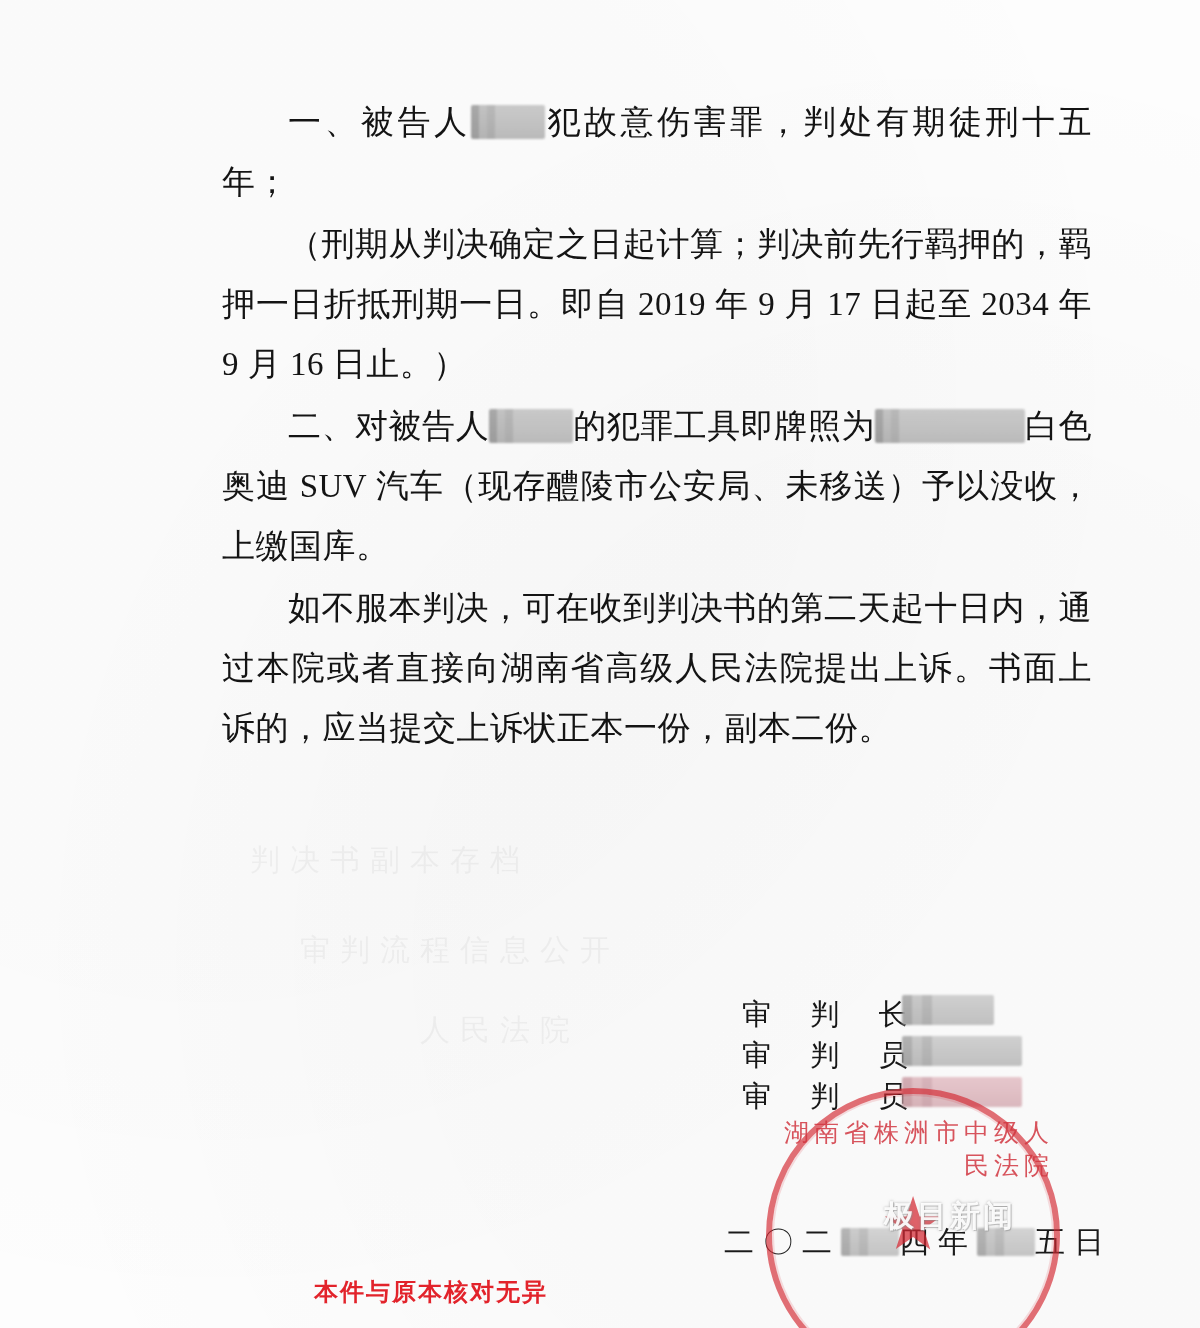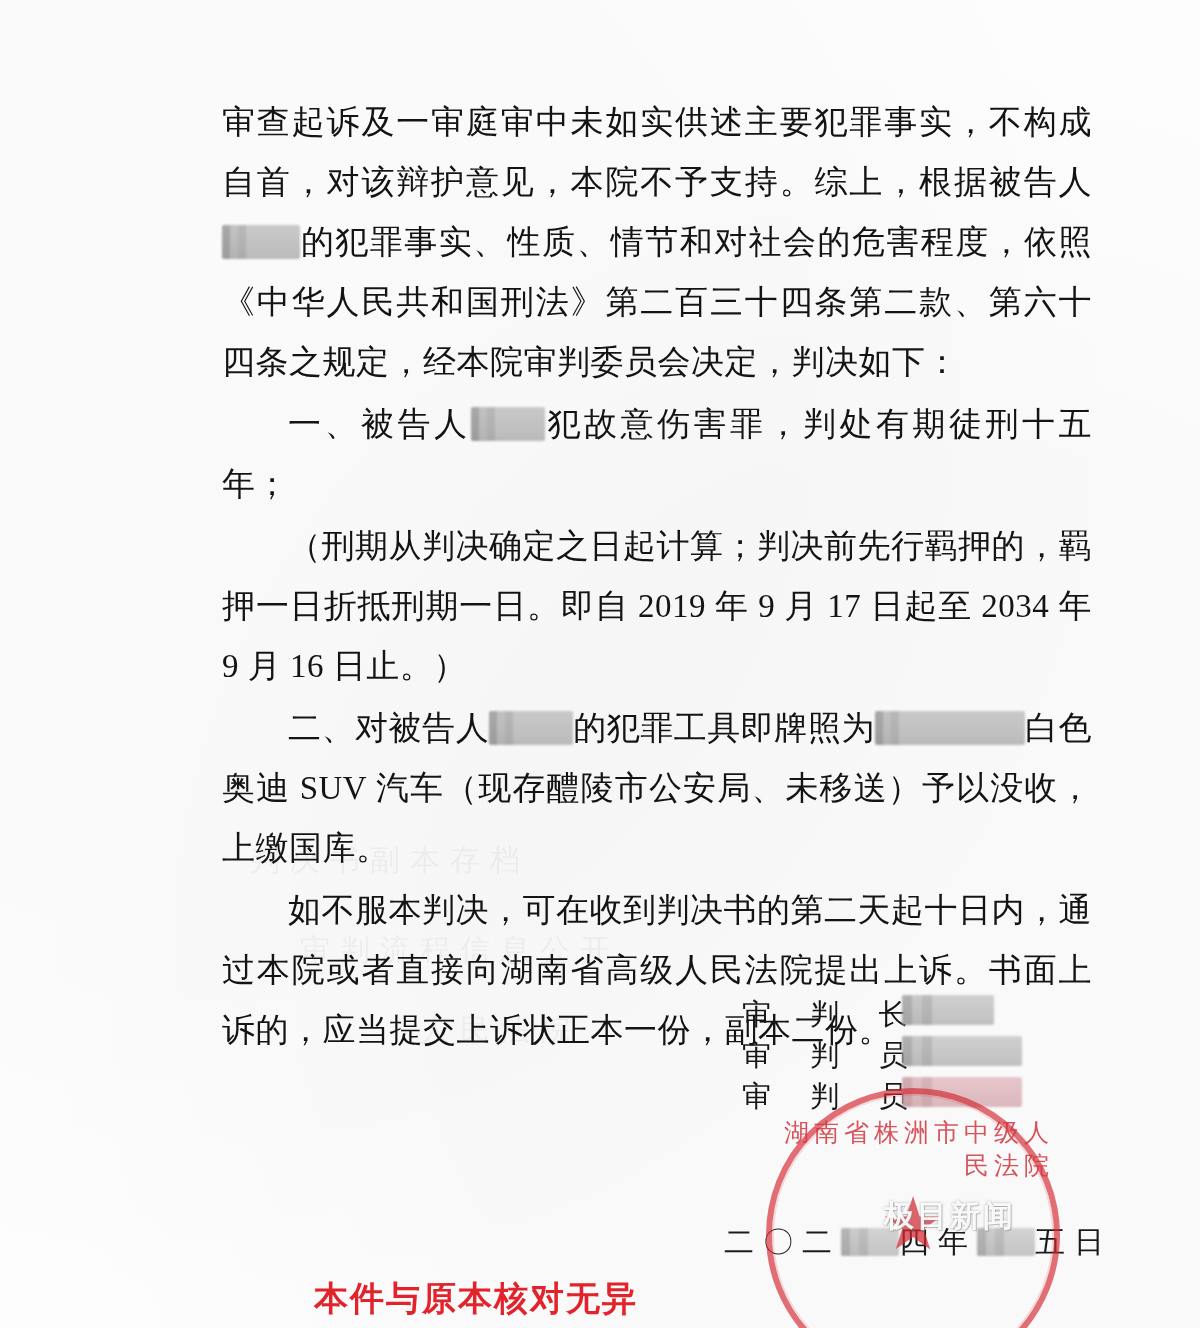--- a/index.html
+++ b/index.html
@@ -175,21 +175,21 @@
       1px 1px 0 rgba(150,150,150,0.45);
     font-family: "Liberation Sans", sans-serif;
     white-space: nowrap;
   }
 
   
   .verify-stamp {
     position: absolute;
     left: 314px;
     top: 1276px;
-    font-size: 34px;
+    font-size: 24px;
     font-weight: bold;
     letter-spacing: 2px;
     color: #e2232b;
     font-family: "Liberation Sans", sans-serif;
     white-space: nowrap;
   }
 
   
   .ghost {
     position: absolute;
@@ -204,23 +204,20 @@
 <body>
 
 <div class="page">
 
   <div class="ghost" style="left:250px;top:840px;">判决书副本存档</div>
   <div class="ghost" style="left:300px;top:930px;">审判流程信息公开</div>
   <div class="ghost" style="left:420px;top:1010px;">人民法院</div>
 
   <div class="doc-body">
 
-    <p class="para">
-      <span>审查起诉及一审庭审中未如实供述主要犯罪事实，不构成自首，对该辩护意见，本院不予支持。综上，根据被告人</span><span class="redact w2"></span><span>的犯罪事实、性质、情节和对社会的危害程度，依照《中华人民共和国刑法》第二百三十四条第二款、第六十四条之规定，经本院审判委员会决定，判决如下：</span>
-    </p>
 
     <p class="para indent">
       <span>一、被告人</span><span class="redact w1"></span><span>犯故意伤害罪，判处有期徒刑十五年；</span>
     </p>
 
     <p class="para indent">
       <span>（刑期从判决确定之日起计算；判决前先行羁押的，羁押一日折抵刑期一日。即自 2019 年 9 月 17 日起至 2034 年 9 月 16 日止。）</span>
     </p>
 
     <p class="para indent">

